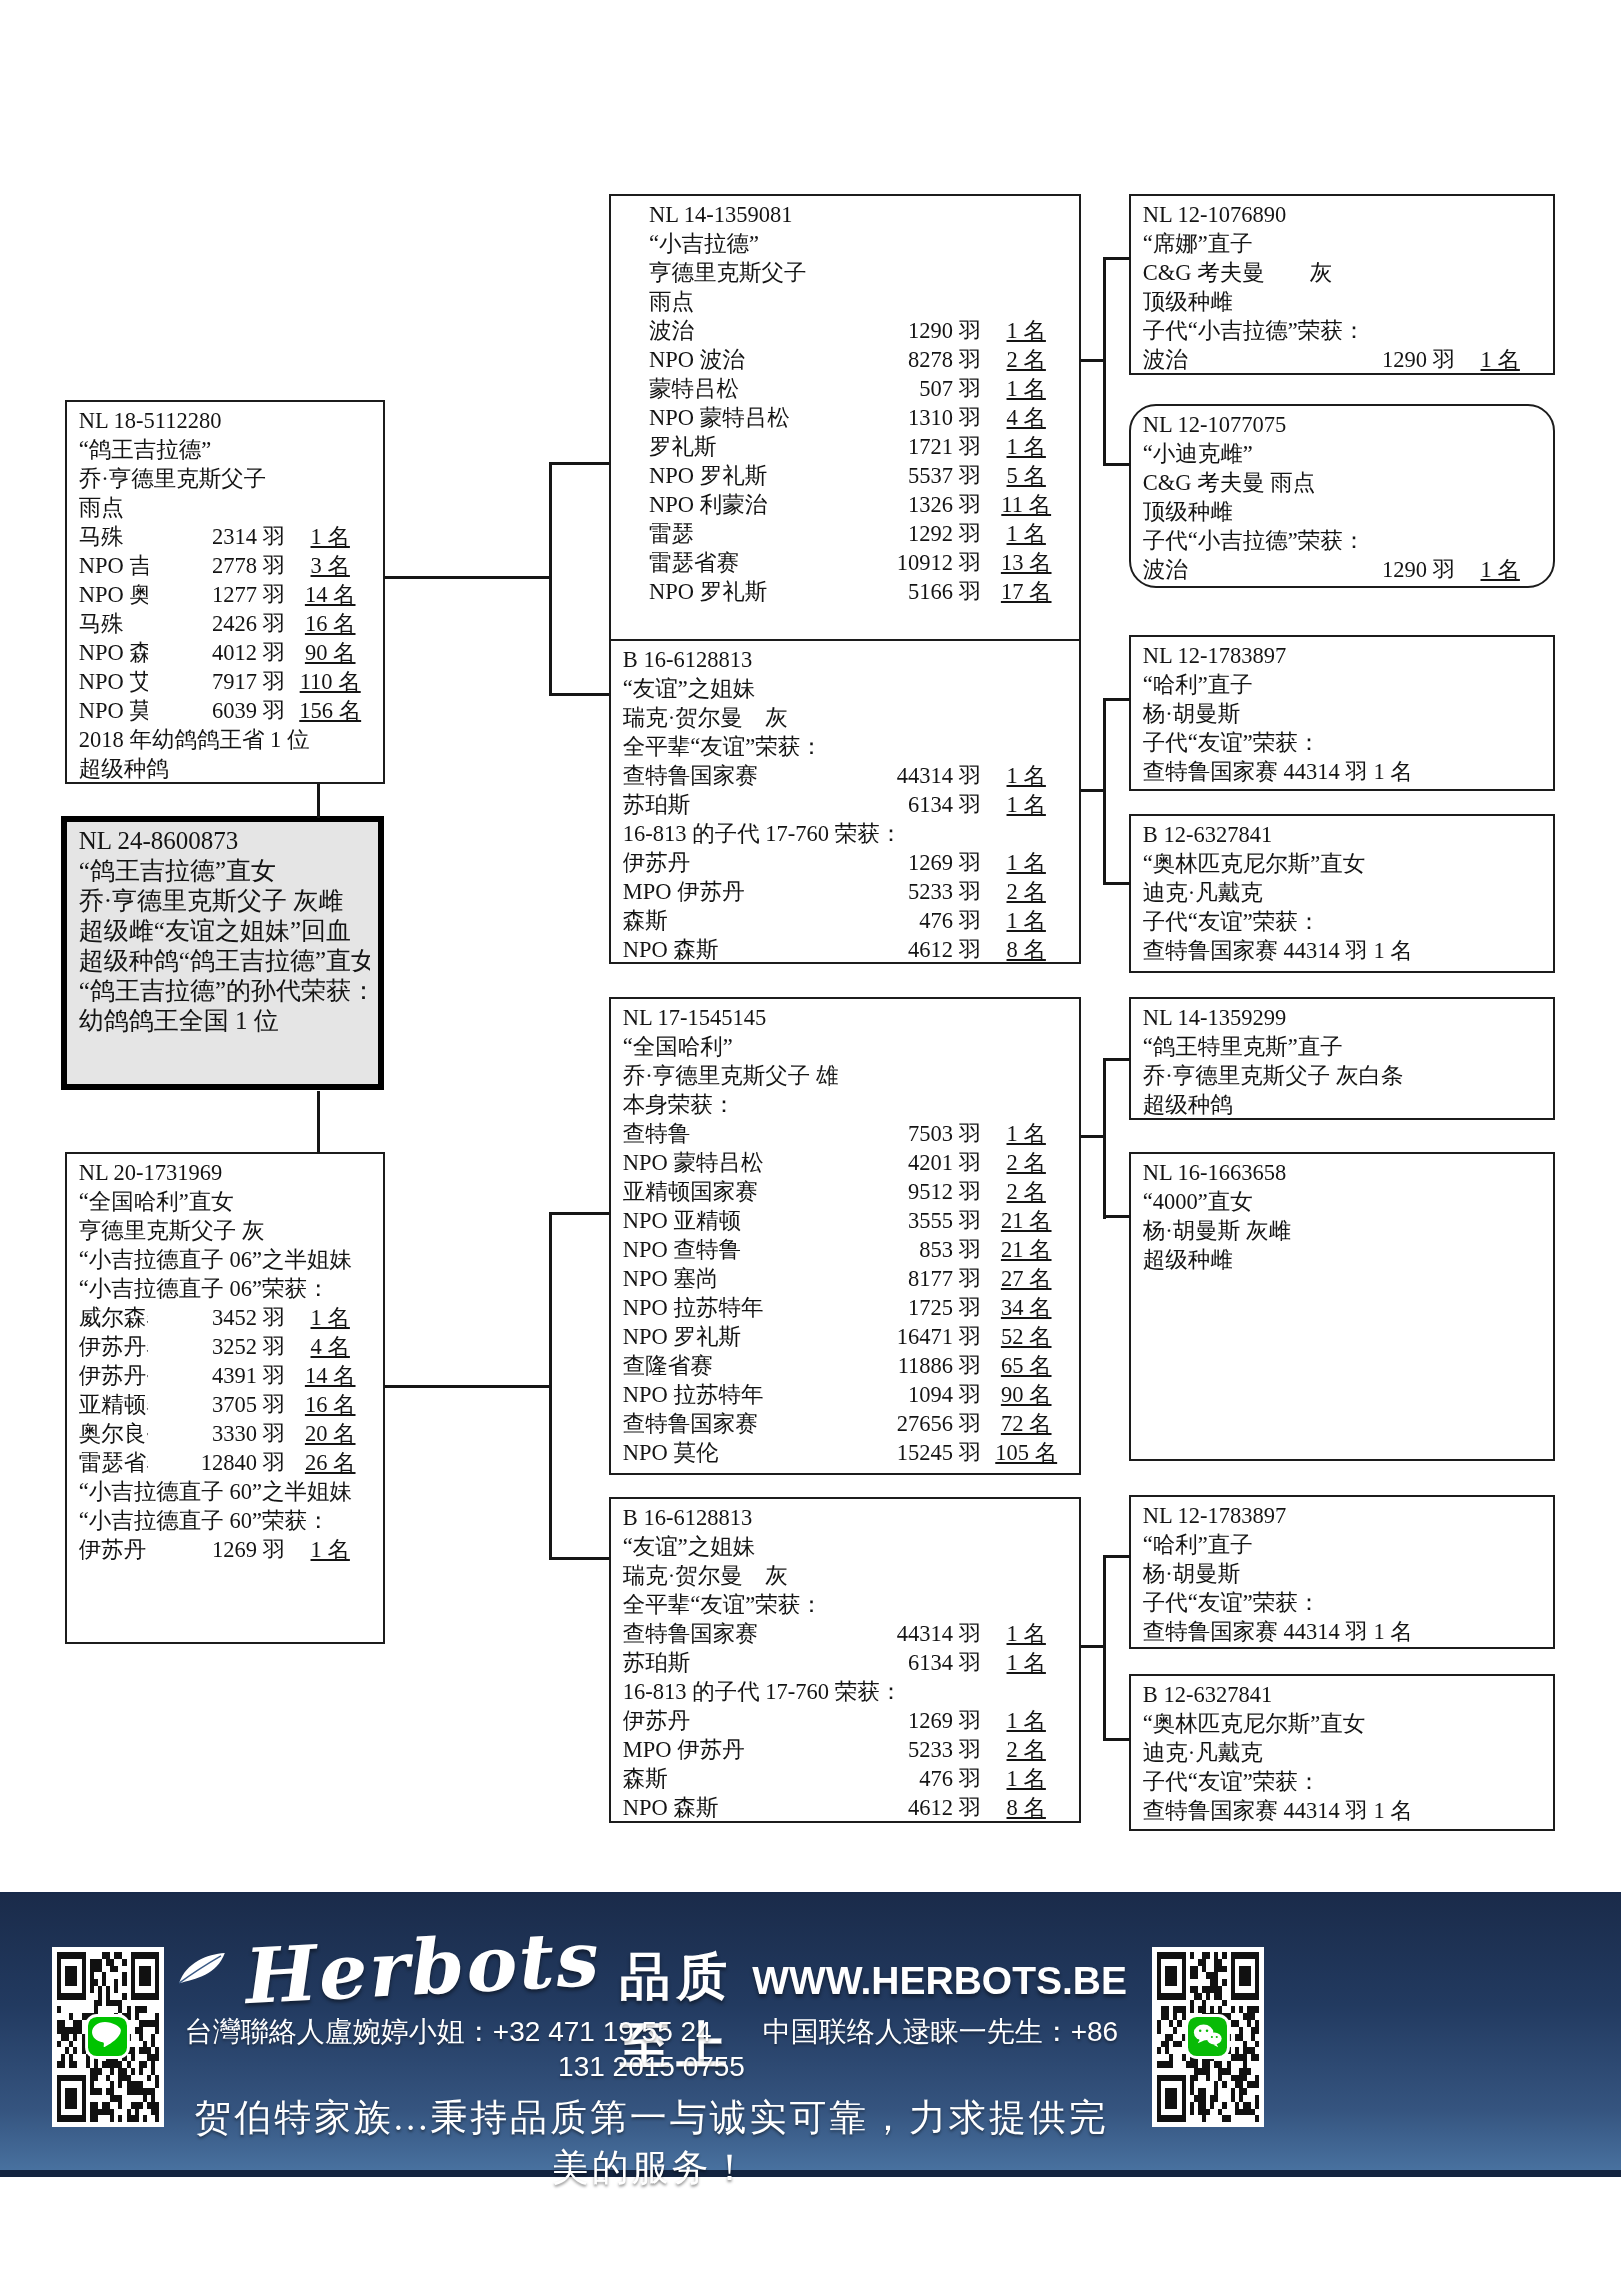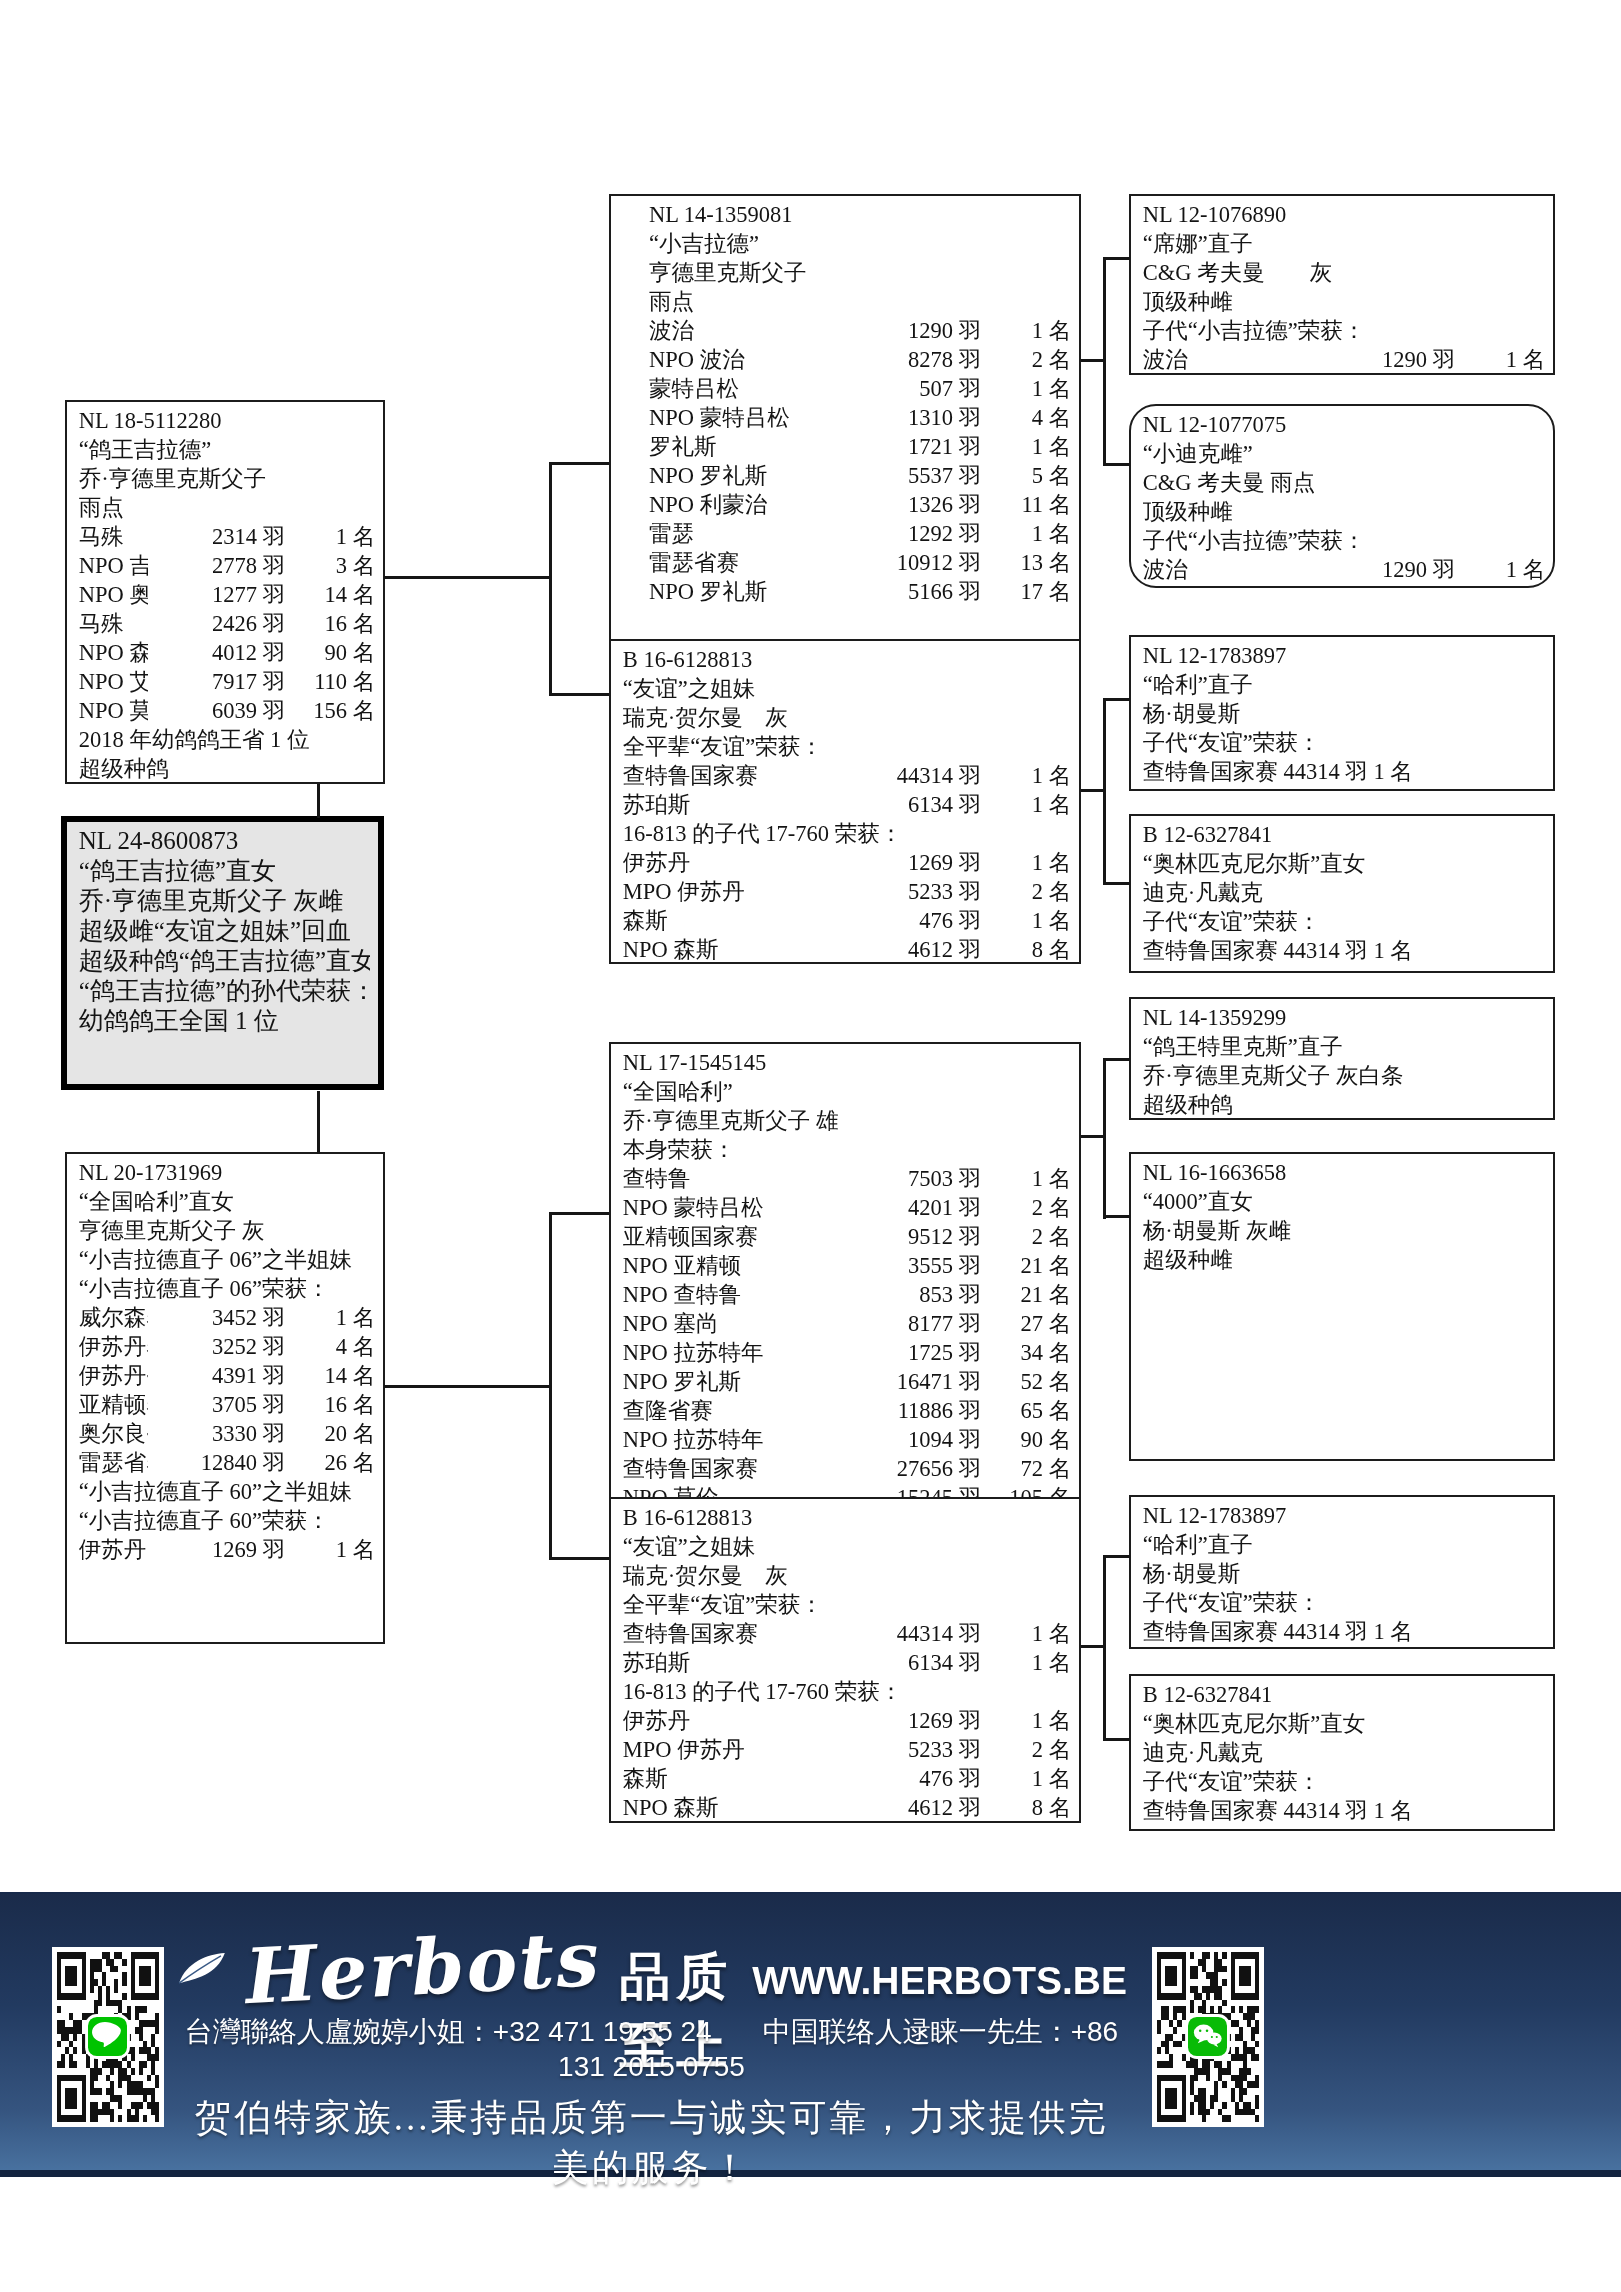--- a/index.html
+++ b/index.html
@@ -7,21 +7,21 @@
   #page{position:relative;width:1621px;height:2293px;background:#ffffff;overflow:hidden;
         font-family:"Liberation Serif","DejaVu Serif",serif;color:#141414;}
   
   .pbox{position:absolute;border:2.9px solid #1c1c1c;background:#ffffff;box-sizing:border-box;
         padding:3.9px 7.8px 0 11.8px;font-size:22.5px;line-height:29px;overflow:hidden;}
   .pbox.subject{border:6.9px solid #000000;background:#e5e5e5;font-size:25px;line-height:30px;}
   .line{white-space:nowrap;overflow:hidden;}
   .line.result{display:flex;}
   .rn{flex:1 1 auto;overflow:hidden;white-space:nowrap;}
   .rc{flex:0 0 137px;text-align:right;white-space:nowrap;}
-  .rr{flex:0 0 90px;text-align:right;white-space:nowrap;}
+  .rr{flex:0 0 90px;text-align:center;white-space:nowrap;text-decoration:underline;}
   .conn{position:absolute;background:#161616;}
   
   .footer{position:absolute;left:0;top:1892px;width:1621px;height:285px;box-sizing:border-box;
           background:linear-gradient(180deg,#1a2b4a 0%,#223a60 40%,#35547f 78%,#48719f 100%);
           border-top:2.9px solid #16294a;border-bottom:7.8px solid #132440;}
   .qr-card{position:absolute;top:53px;width:112px;height:180px;background:#ffffff;padding:4.9px;box-sizing:border-box;}
   .qr-card svg.qr{width:100%;height:100%;display:block;}
   #qrLeft{left:52px;} #qrRight{left:1152px;}
   .badge{position:absolute;left:50%;top:50%;width:39px;height:39px;margin:-19.6px 0 0 -19.6px;
          border-radius:8.8px;box-shadow:0 0 0 2.9px #ffffff;}
@@ -231,21 +231,21 @@
           <span class="rn">森斯</span>
           <span class="rc">476 羽</span>
           <span class="rr">1 名</span>
         </div>
         <div class="line result">
           <span class="rn">NPO 森斯</span>
           <span class="rc">4612 羽</span>
           <span class="rr">8 名</span>
         </div>
       </div>
-      <div class="pbox" style="left: 609px; top: 997px; width: 472px; height: 478px; margin-top: 45px;">
+      <div class="pbox" style="left: 609px; top: 997px; width: 472px; height: 478px;">
         <div class="line code">NL 17-1545145</div>
         <div class="line">“全国哈利”</div>
         <div class="line">乔·亨德里克斯父子 雄</div>
         <div class="line">本身荣获：</div>
         <div class="line result">
           <span class="rn">查特鲁</span>
           <span class="rc">7503 羽</span>
           <span class="rr">1 名</span>
         </div>
         <div class="line result">

